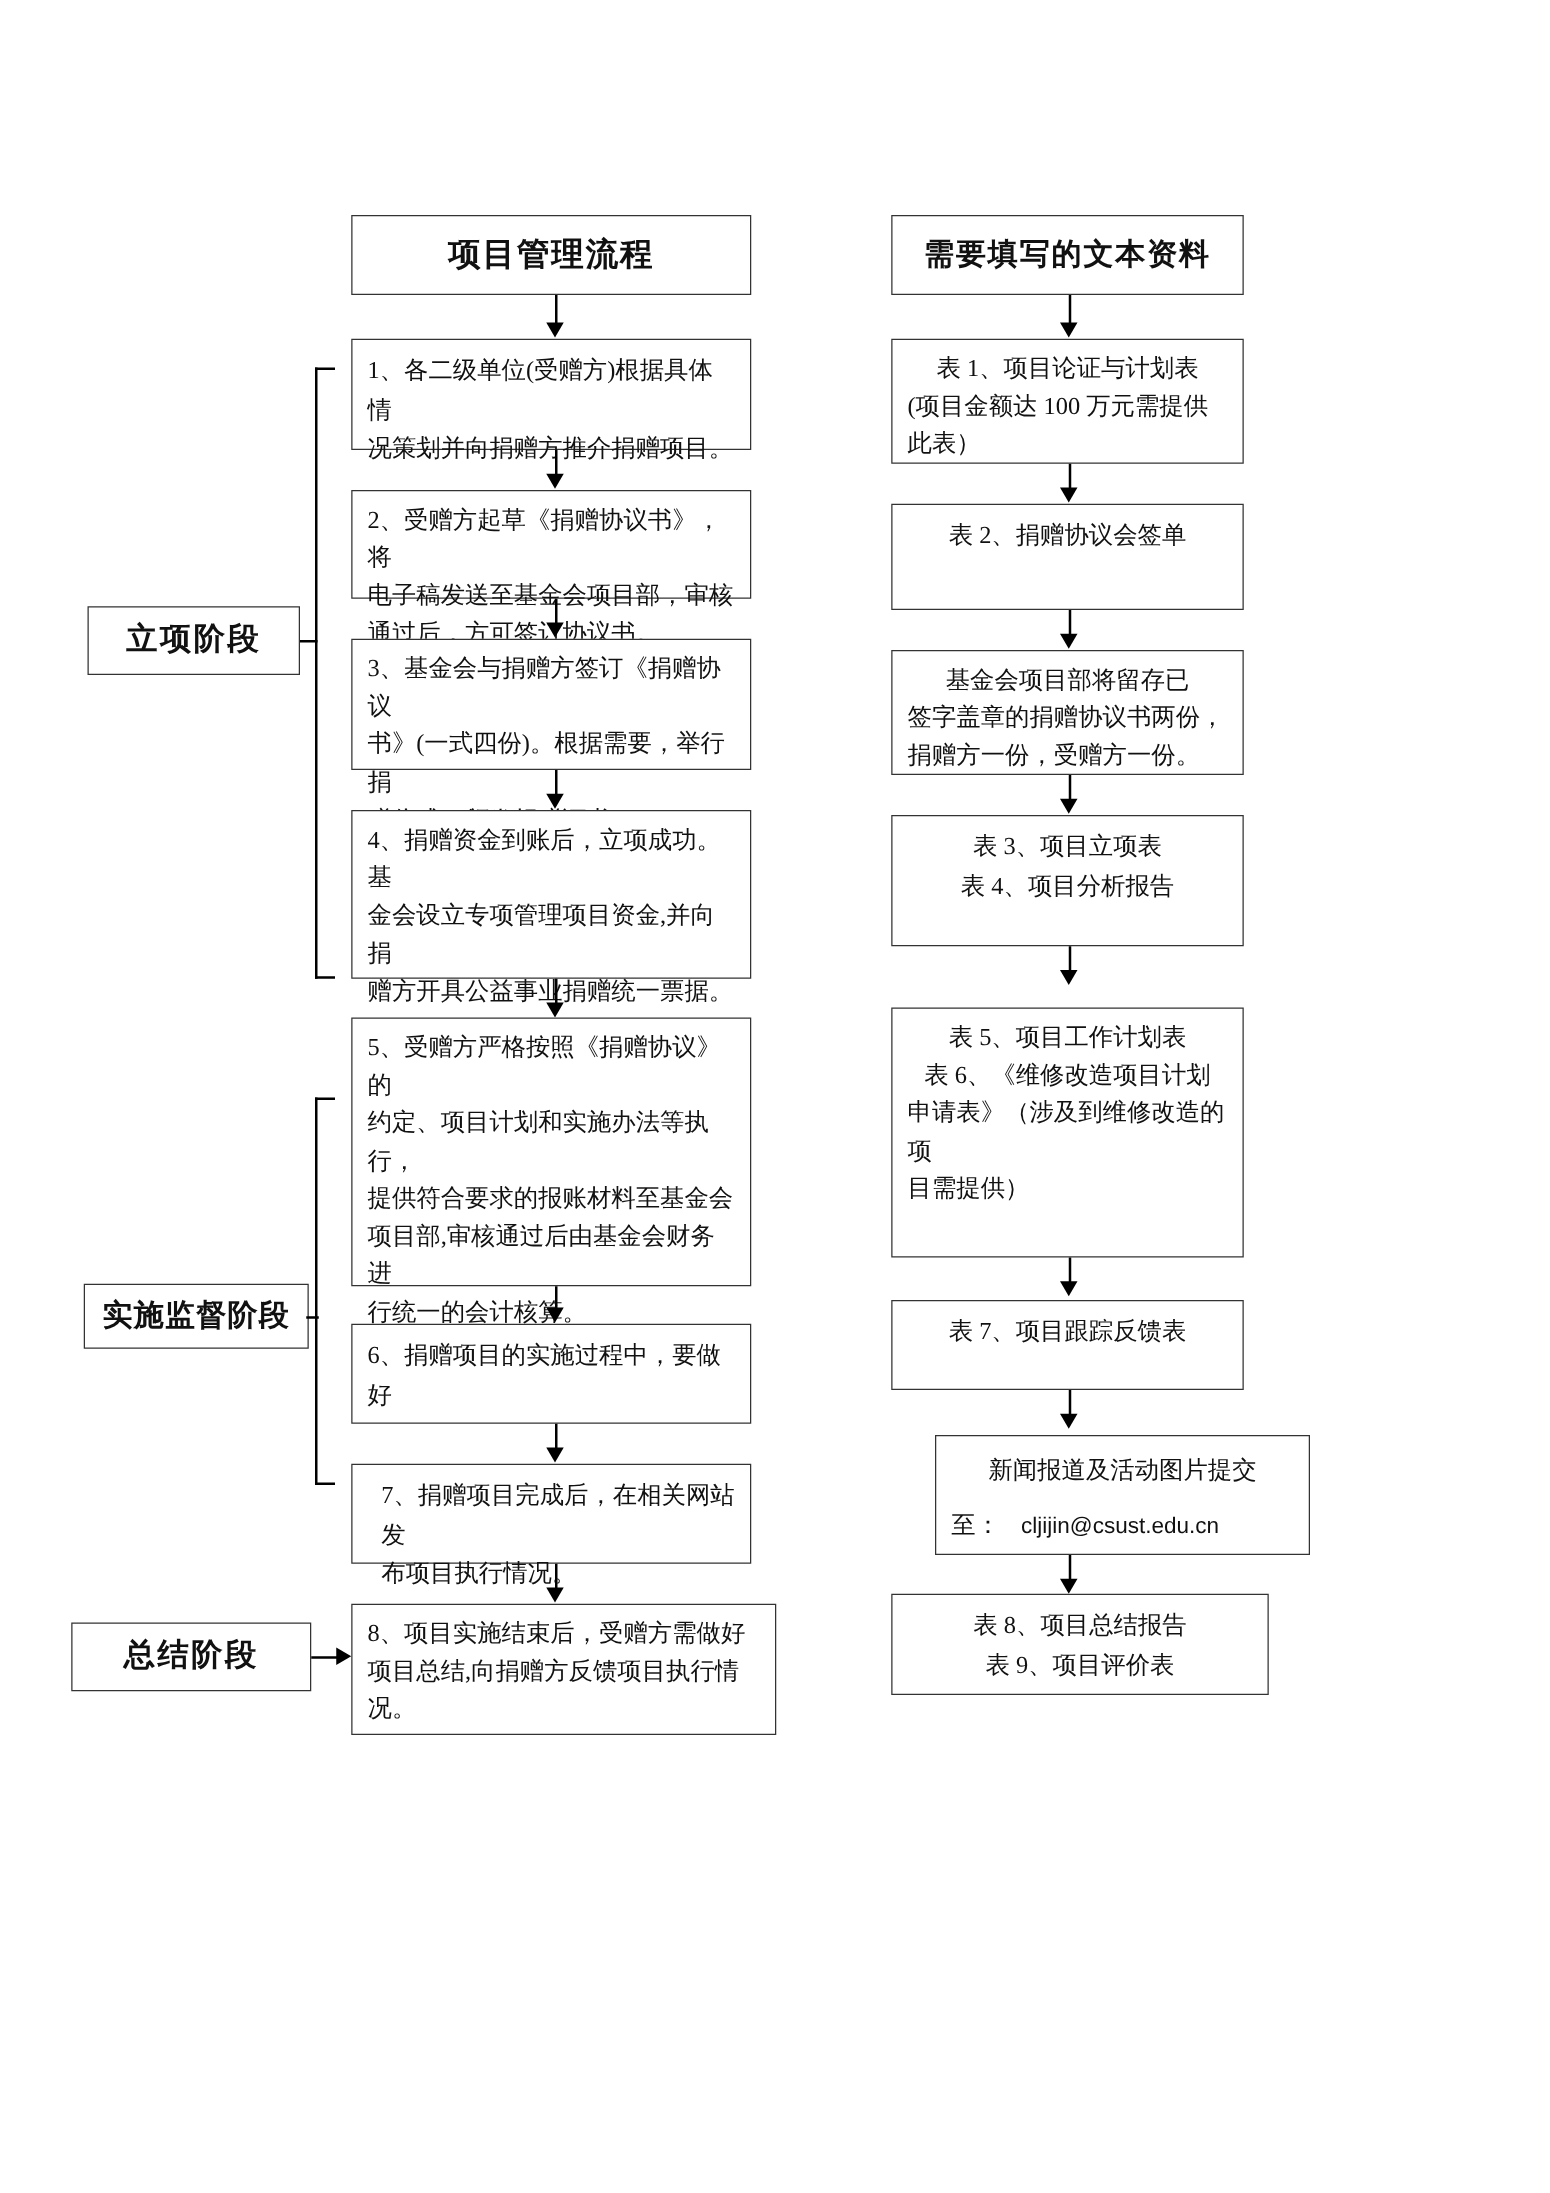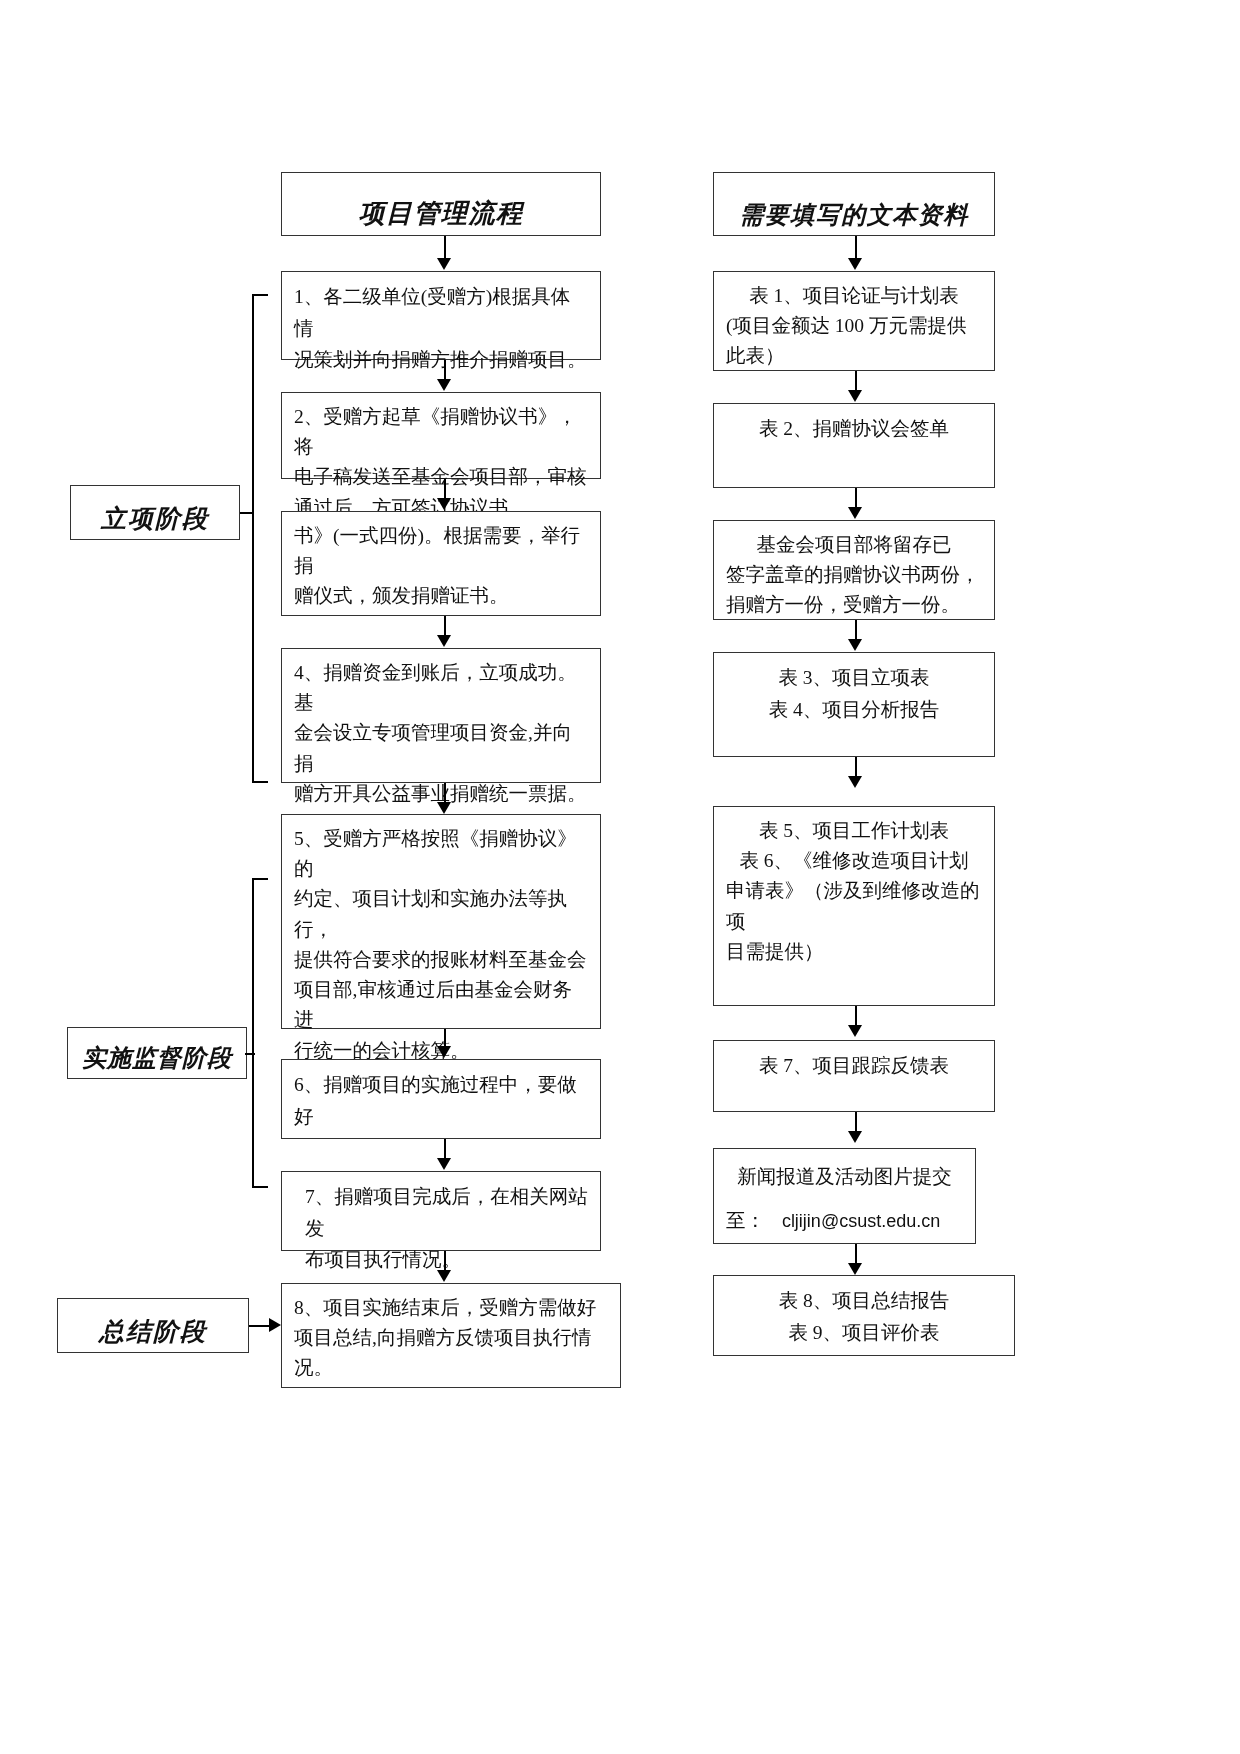--- a/index.html
+++ b/index.html
@@ -29,23 +29,22 @@
     font-size: 19.5px;
     line-height: 1.62;
     color: #111111;
     font-family: "Liberation Serif", "DejaVu Serif", serif;
   }
   .box .inner {
     padding: 9px 12px 6px 12px;
   }
   .box.centered {
     display: flex;
-    align-items: flex-end;
+    align-items: center;
     justify-content: center;
-    font-style: italic;
   }
   .box.centered .inner {
     padding: 0 10px;
     text-align: center;
   }
 
   
   .header-box {
     font-size: 26px;
     font-weight: bold;
@@ -159,20 +158,21 @@
       <div class="p-left">2、受赠方起草《捐赠协议书》，将</div>
       <div class="p-left">电子稿发送至基金会项目部，审核</div>
       <div class="p-left">通过后，方可签订协议书。</div>
     </div>
   </div>
   <div class="vline" style="left:444px; top:479px; height:22px;"></div>
   <div class="arrow-down" style="left:437px; top:498px;"></div>
 
   <div class="box" style="left:281px; top:511px; width:320px; height:105px;">
     <div class="inner tight">
+      <div class="p-left">3、基金会与捐赠方签订《捐赠协议</div>
       <div class="p-left">书》(一式四份)。根据需要，举行捐</div>
       <div class="p-left">赠仪式，颁发捐赠证书。</div>
     </div>
   </div>
   <div class="vline" style="left:444px; top:616px; height:22px;"></div>
   <div class="arrow-down" style="left:437px; top:635px;"></div>
 
   <div class="box" style="left:281px; top:648px; width:320px; height:135px;">
     <div class="inner tight">
       <div class="p-left">4、捐赠资金到账后，立项成功。基</div>
@@ -287,21 +287,21 @@
   <div class="arrow-down" style="left:848px; top:1025px;"></div>
 
   <div class="box" style="left:713px; top:1040px; width:282px; height:72px;">
     <div class="inner">
       <div class="p-center">表 7、项目跟踪反馈表</div>
     </div>
   </div>
   <div class="vline" style="left:855px; top:1112px; height:22px;"></div>
   <div class="arrow-down" style="left:848px; top:1131px;"></div>
 
-  <div class="box" style="left:713px; top:1148px; width:263px; height:96px;">
+  <div class="box" style="left:748px; top:1148px; width:300px; height:96px;">
     <div class="inner" style="padding-top:12px;">
       <div class="p-center">新闻报道及活动图片提交</div>
       <div class="p-left email-line" style="margin-top:12px;">
         <span>至：</span>
         <span class="email-text" style="margin-left:12px;">cljijin@csust.edu.cn</span>
       </div>
     </div>
   </div>
   <div class="vline" style="left:855px; top:1244px; height:22px;"></div>
   <div class="arrow-down" style="left:848px; top:1263px;"></div>

